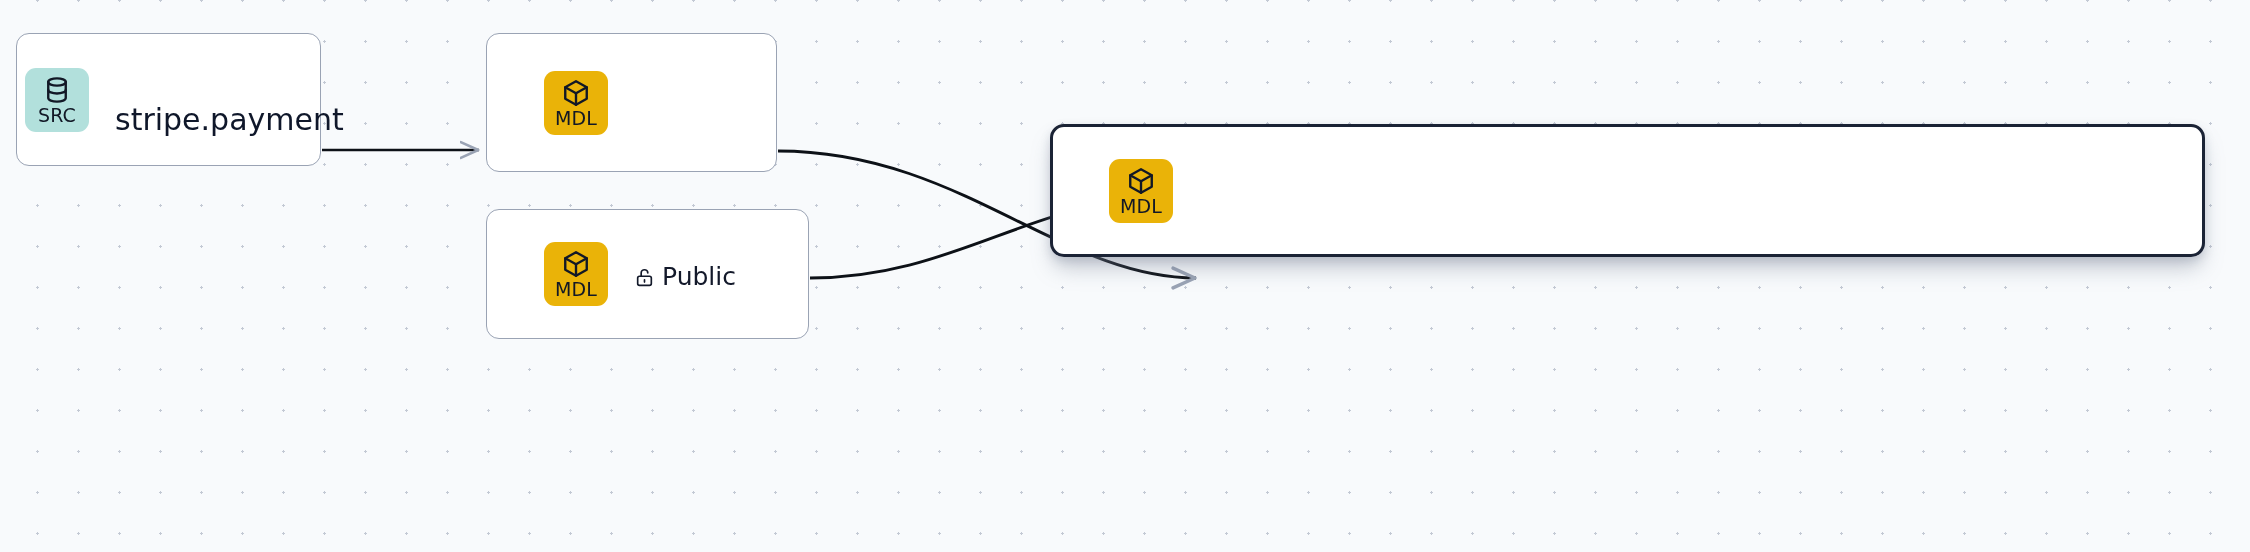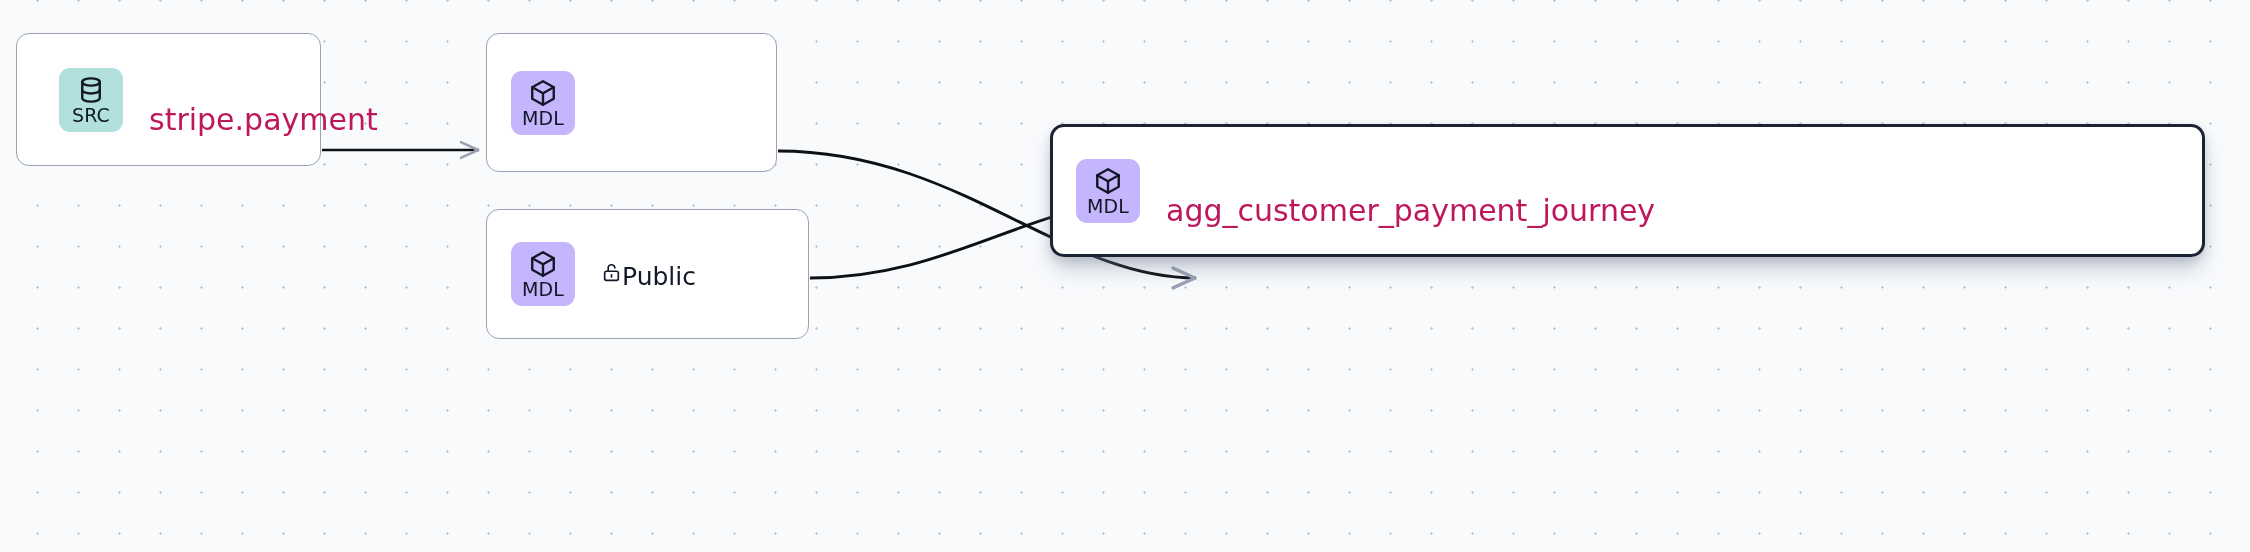--- a/index.html
+++ b/index.html
@@ -48,55 +48,57 @@
     width: 64px;
     height: 64px;
     border-radius: 11px;
     display: flex;
     flex-direction: column;
     align-items: center;
     justify-content: center;
     gap: 1px;
   }
   .badge.src { background: #b2e0dc; }
-  .badge.mdl { background: #c4b5fd; }
+  .badge.mdl { background: #eab308; margin-left: 33px; }
   .badge svg { display: block; }
   .badge-text {
     font-size: 19px;
     line-height: 1;
     color: #121826;
     letter-spacing: 0.2px;
     font-weight: 400;
   }
   .node-body {
     display: flex;
     flex-direction: column;
     justify-content: center;
     margin-left: 26px;
   }
   .node-title {
     font-size: 30px;
     line-height: 1.18;
-    color: #be185d;
+    color: #0f172a;
     white-space: nowrap;
     font-weight: 400;
     margin-top: 40px;
   }
   .node-sub {
     display: flex;
+    align-items: center;
+    gap: 7px;
     font-size: 25px;
     line-height: 1.2;
     color: #13192a;
     margin-top: 6px;
     white-space: nowrap;
   }
   .node-sub svg { display: block; flex: 0 0 auto; }
 
   
-  #node-stripe      { left: 16px;   top: 33px;  width: 305px; height: 133px; padding-left: 42px; }
+  #node-stripe      { left: 16px;   top: 33px;  width: 305px; height: 133px; padding-left: 8px; }
   #node-stg         { left: 486px;  top: 33px;  width: 291px; height: 139px; padding-left: 24px; }
   #node-fct         { left: 486px;  top: 209px; width: 323px; height: 130px; padding-left: 24px; }
   #node-agg         { left: 1050px; top: 124px; width: 1155px; height: 133px; padding-left: 23px; }
 </style>
 </head>
 <body>
 
 <div id="canvas">
 
   <svg id="edge-layer" viewBox="0 0 2250 552" preserveAspectRatio="none">
@@ -161,18 +163,15 @@
 
   <div class="node selected" id="node-agg">
     <div class="badge mdl">
       <svg width="30" height="30" viewBox="0 0 24 24" fill="none" stroke="#121826" stroke-width="1.9" stroke-linecap="round" stroke-linejoin="round">
         <path d="M12 2.6 L20.6 7.4 L20.6 16.6 L12 21.4 L3.4 16.6 L3.4 7.4 Z"></path>
         <path d="M3.4 7.4 L12 12.2 L20.6 7.4"></path>
         <path d="M12 12.2 L12 21.4"></path>
       </svg>
       <span class="badge-text">MDL</span>
     </div>
-    <div class="node-body">
-      <span class="node-title">agg_customer_payment_journey</span>
-    </div>
   </div>
 
 </div>
 
 </body></html>

